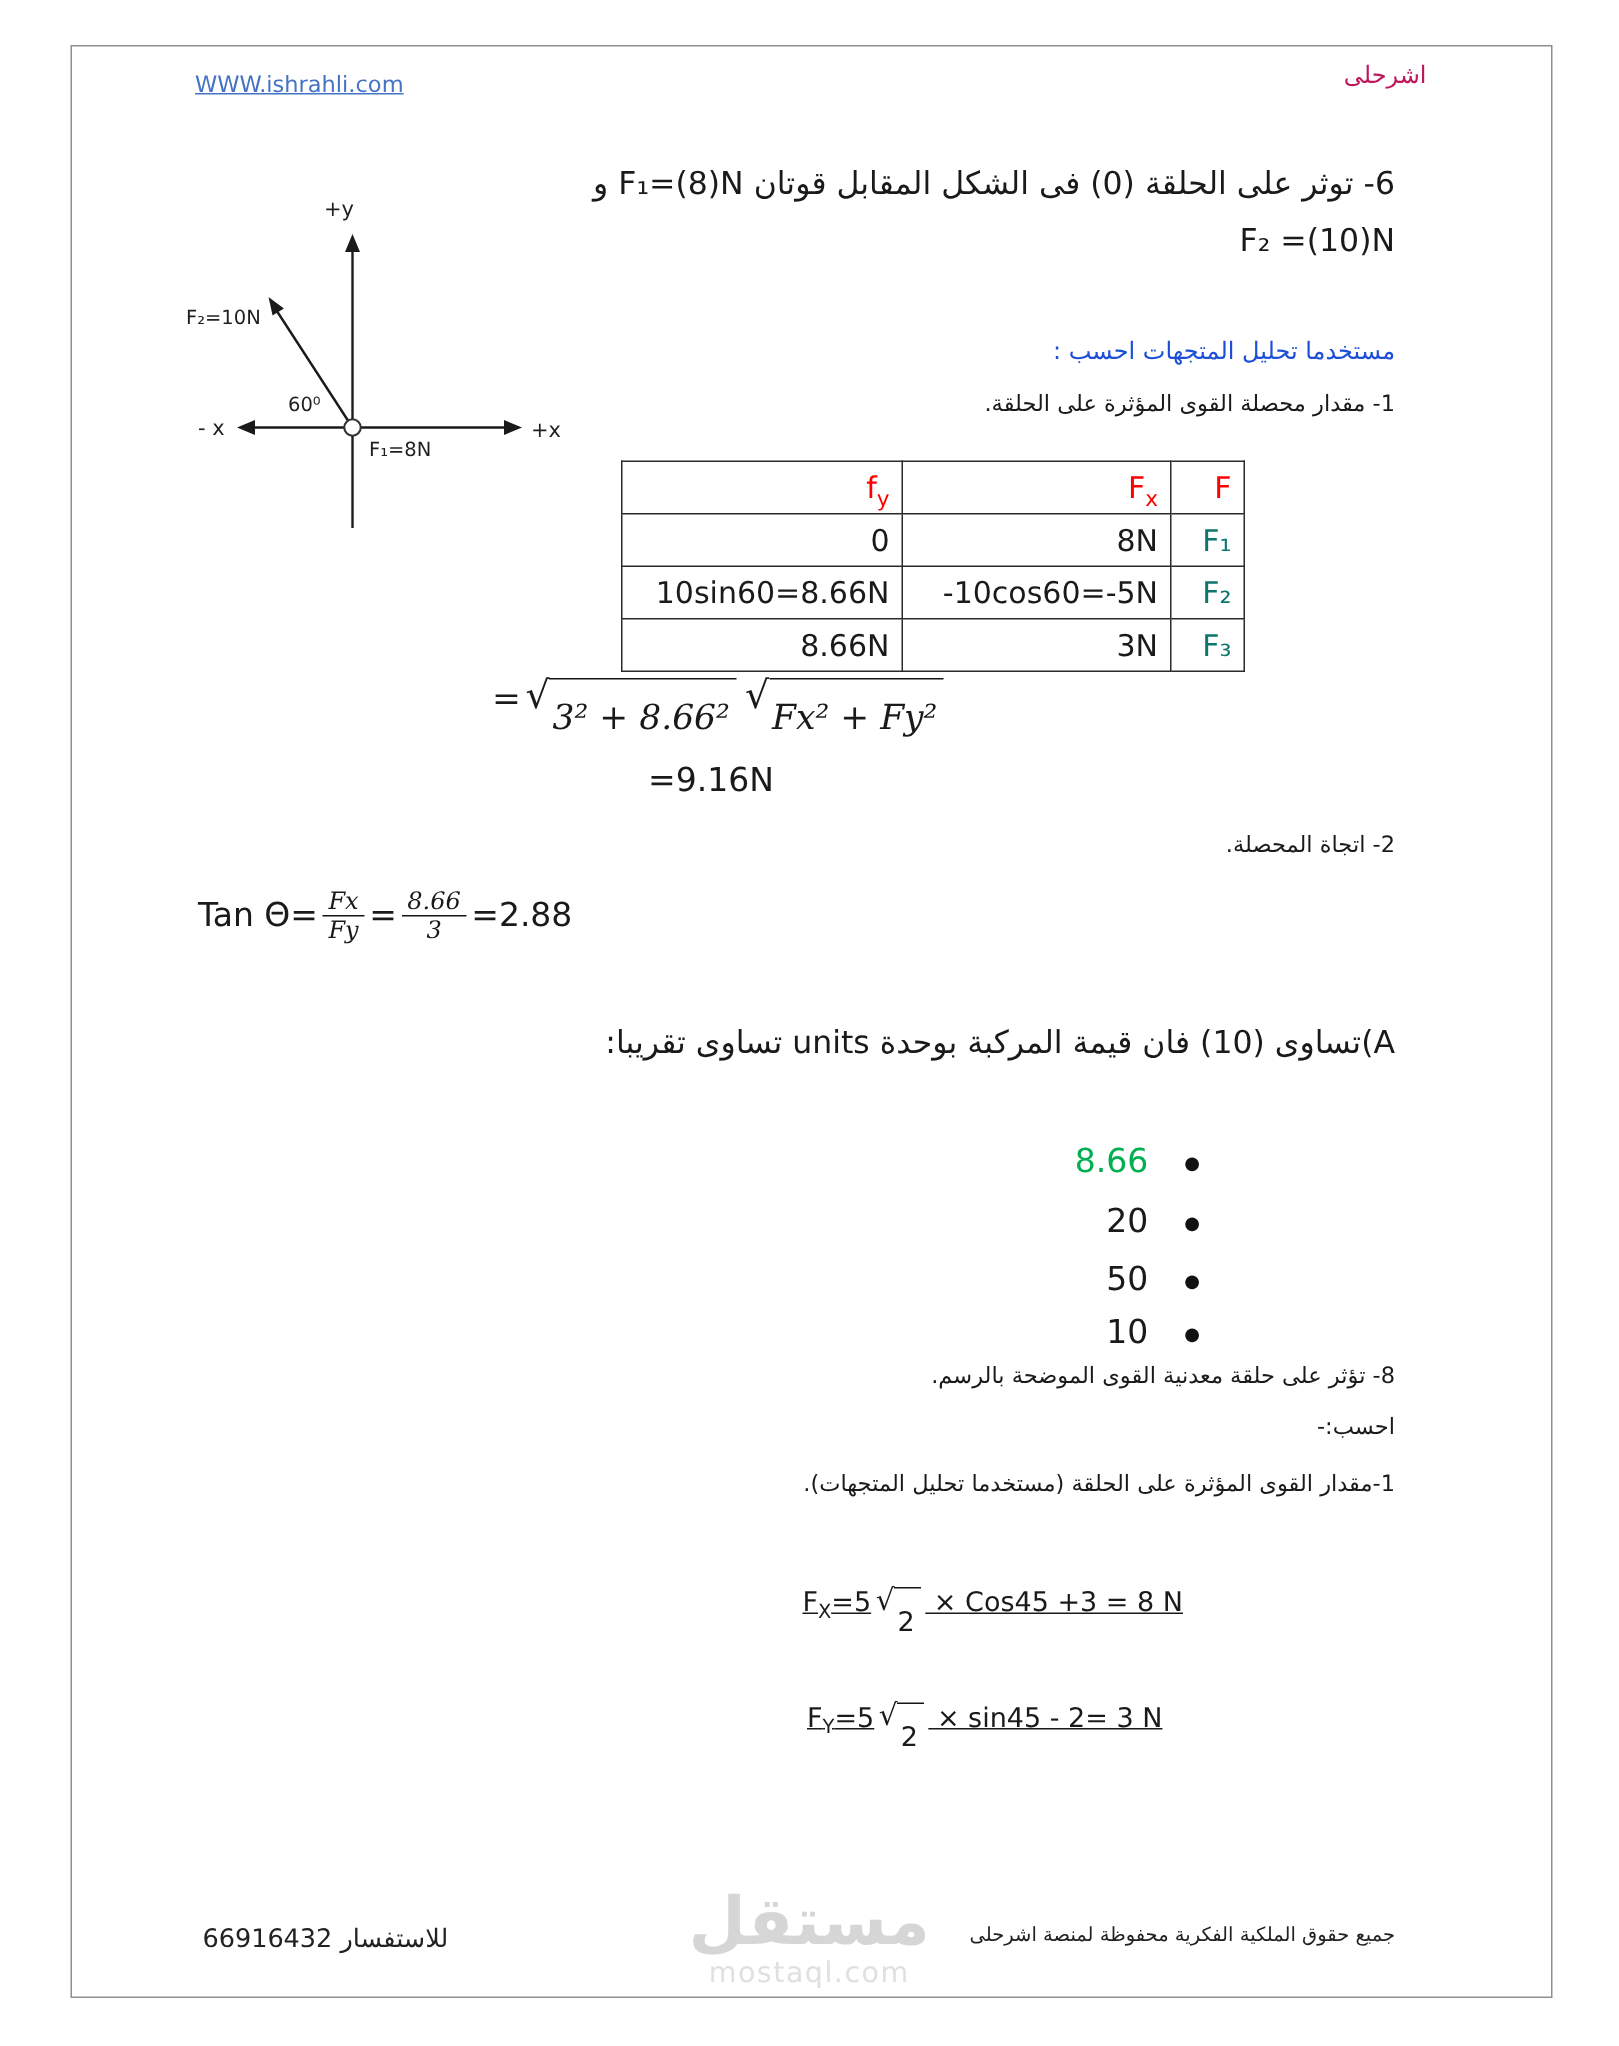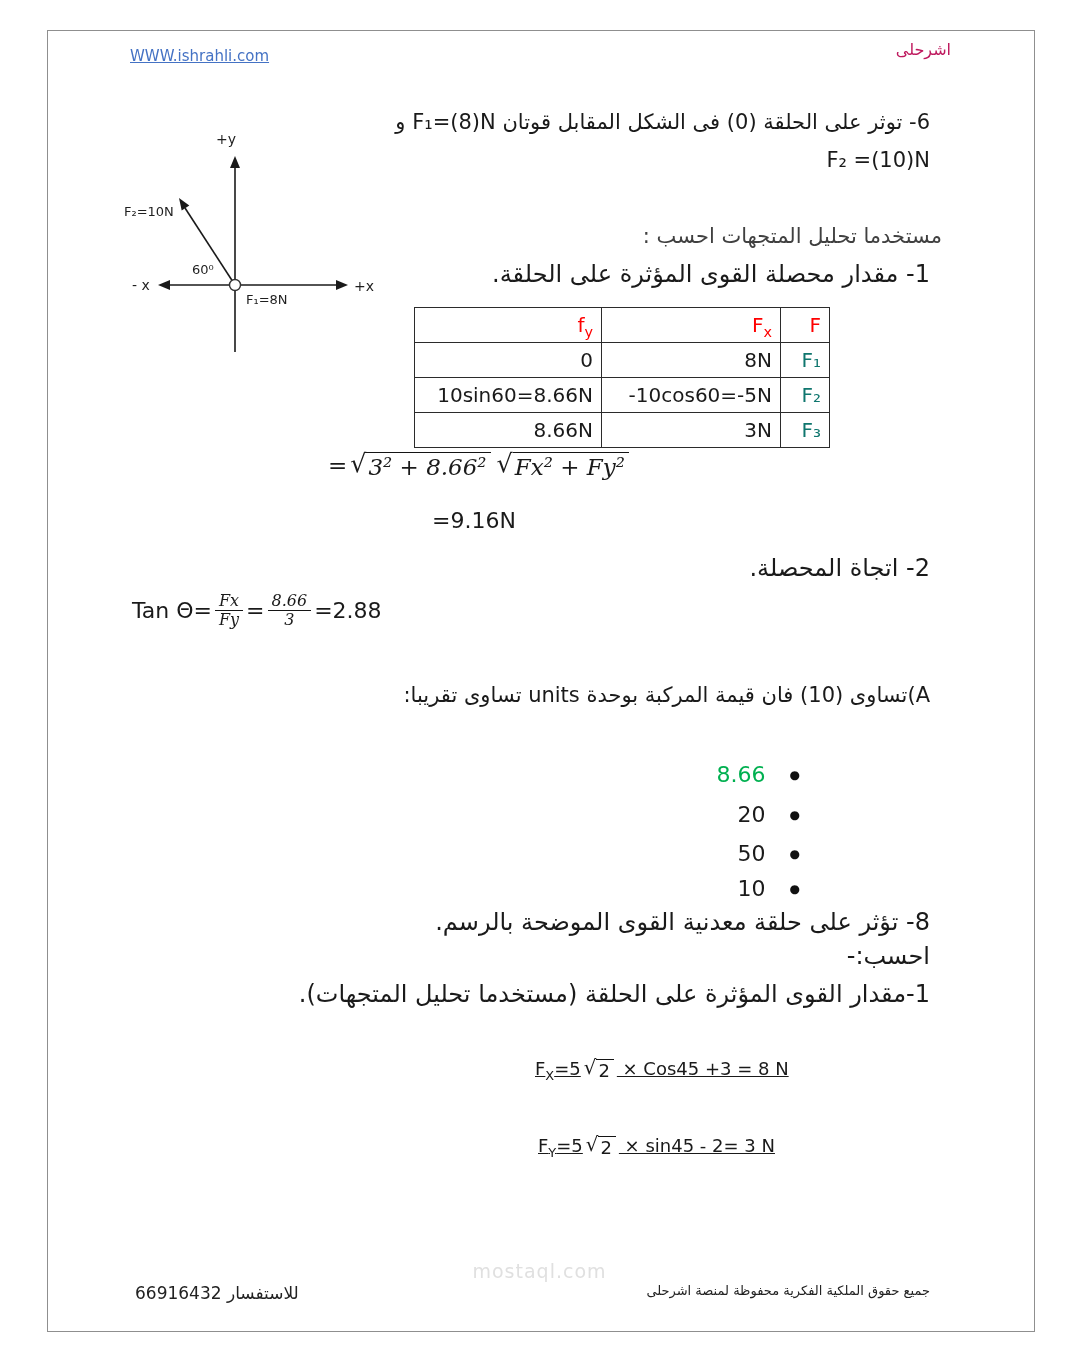--- a/index.html
+++ b/index.html
@@ -9,43 +9,43 @@
   }
   .abs{position:absolute;}
   .rtl{direction:rtl;text-align:right;}
   .page-border{
     left:47px;top:30px;width:986px;height:1300px;
     border:1px solid #8f8f8f;pointer-events:none;
   }
   .site-link{left:130px;top:47px;font-size:15px;color:#4472c4;text-decoration:underline;cursor:pointer;}
   .brand{right:128px;top:40px;font-size:16px;color:#be185d;}
   .q6{right:149px;top:104px;width:580px;font-size:21px;line-height:1.8;text-align:right;}
-  .instruction{right:137px;top:224px;font-size:21px;color:#404040;}
-  .item-line{right:149px;font-size:24px;}
+  .instruction{right:149px;top:224px;font-size:16px;color:#1d4ed8;}
+  .item-line{right:149px;font-size:15px;}
   .diagram{left:116px;top:116px;}
   .diagram text{font-family:"DejaVu Sans",sans-serif;fill:#1f1f1f;}
 
   table.res{
     position:absolute;left:414px;top:307px;border-collapse:collapse;
     font-size:20px;
   }
   table.res td{
     border:1px solid #2b2b2b;height:34px;padding:0 8px;
     text-align:right;vertical-align:middle;white-space:nowrap;
   }
   td.c-fy{width:170px;}
   td.c-fx{width:162px;}
   td.c-f{width:32px;text-align:center;color:#0f766e;padding:0 5px;}
   tr.hdr td{color:#fe0000;}
   sub{font-size:0.72em;line-height:0;}
 
   .math{font-family:"DejaVu Serif",serif;font-style:italic;}
   .rad{display:inline-flex;align-items:flex-start;margin:0 3px;}
   .rad-sign{line-height:1;font-size:1.1em;transform:translateY(-1px);}
-  .rad-body{border-top:1.7px solid #141414;padding:0 4px 0 2px;line-height:1.25;text-align:center;}
+  .rad-body{border-top:1.7px solid #141414;padding:12px 4px 0 2px;line-height:1.25;text-align:center;}
 
   .formula-main{left:328px;top:452px;font-size:23px;}
   .formula-result{left:432px;top:508px;font-size:22px;}
   .tanline{left:132px;top:592px;font-size:22px;display:flex;align-items:center;}
   .frac{display:inline-flex;flex-direction:column;align-items:center;
         font-family:"DejaVu Serif",serif;font-style:italic;font-size:16px;
         line-height:1.15;margin:0 3px;}
   .frac .num{border-bottom:1.4px solid #141414;padding:0 4px;}
 
   .q7{right:149px;top:676px;width:770px;font-size:21px;line-height:1.85;}
@@ -185,14 +185,15 @@
 <div class="abs fxy" style="left:538px;top:1135px;">
   <span>F</span><sub>Y</sub><span>=5</span><span class="rad">
       <span class="rad-sign">√</span>
       <span class="rad-body">2</span>
     </span><span> ×   sin45 - 2= 3 N</span>
 </div>
 
 <div class="abs footer-rights rtl">جميع حقوق الملكية الفكرية محفوظة لمنصة اشرحلى</div>
 <div class="abs footer-contact">للاستفسار  66916432</div>
 <div class="abs watermark">
+  <div class="wm-ar">مستقل</div>
   <div class="wm-en">mostaql.com</div>
 </div>
 
 </body></html>

